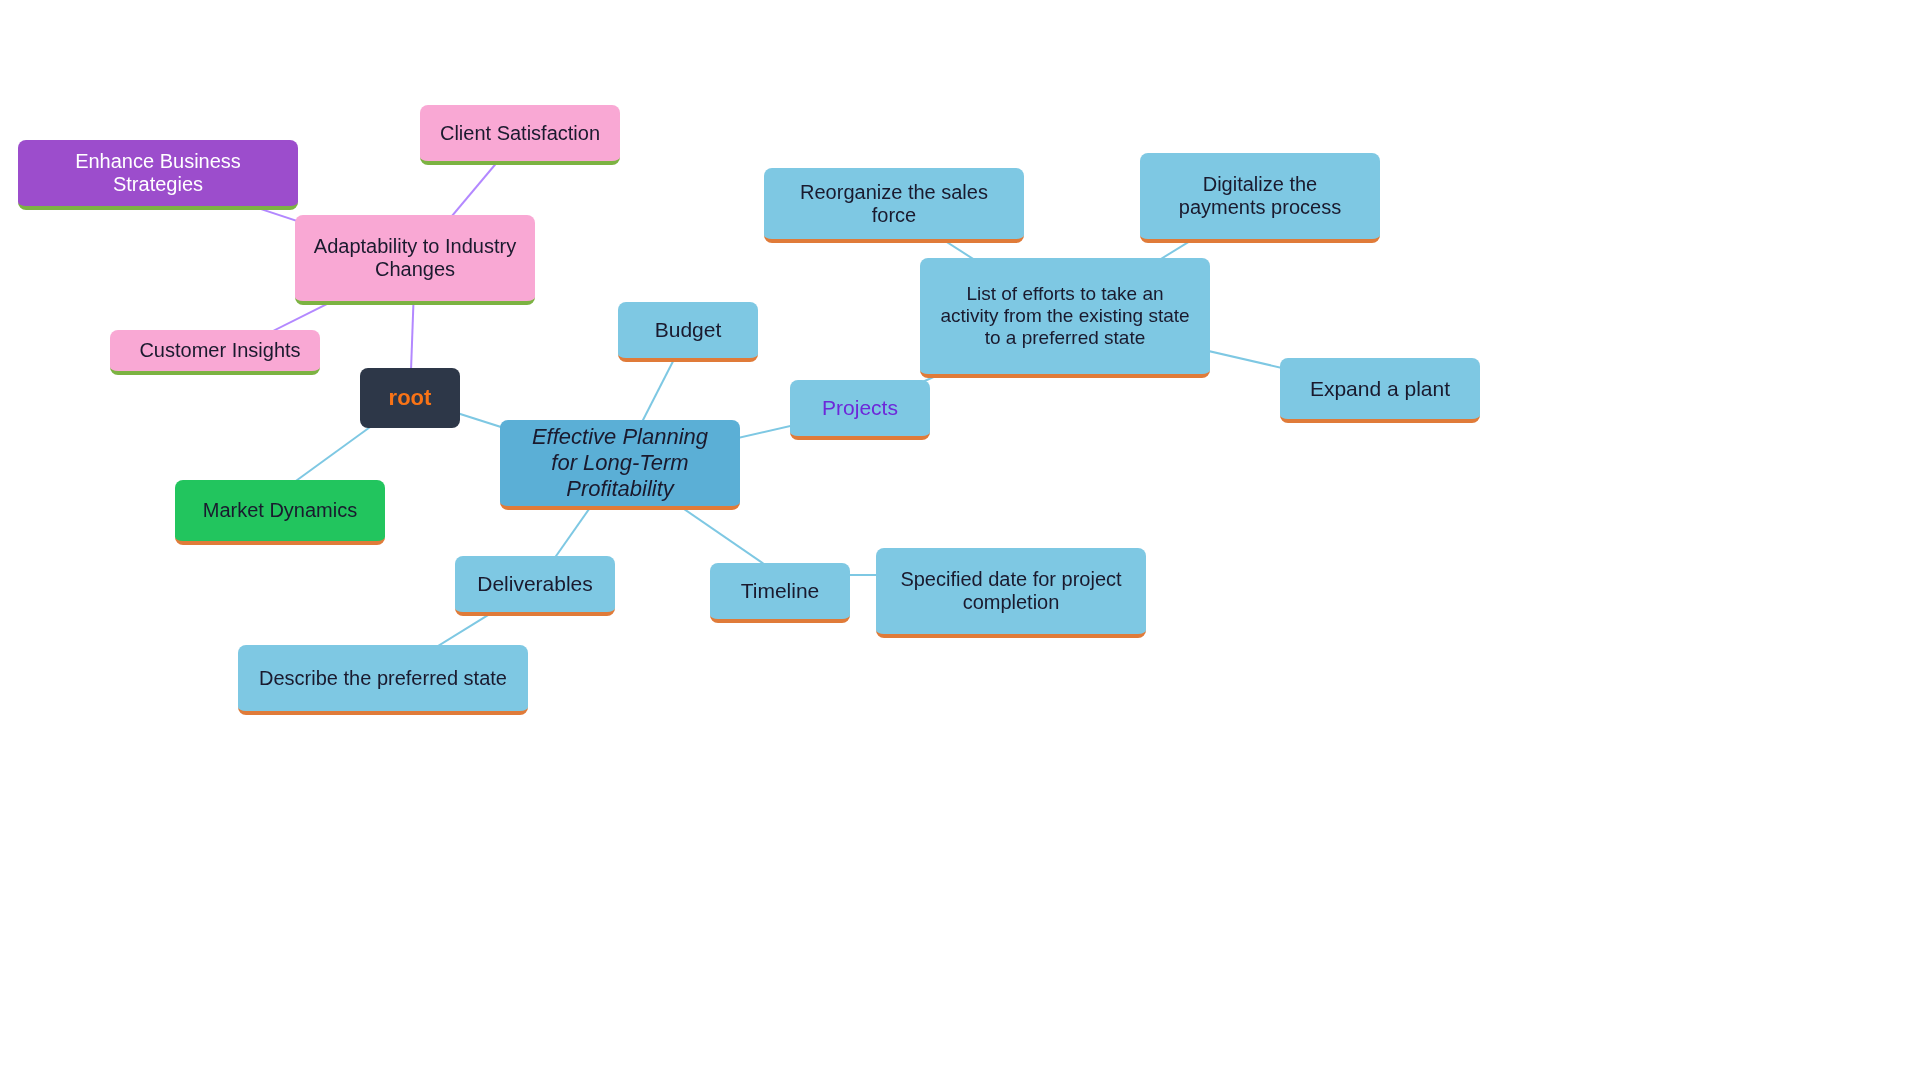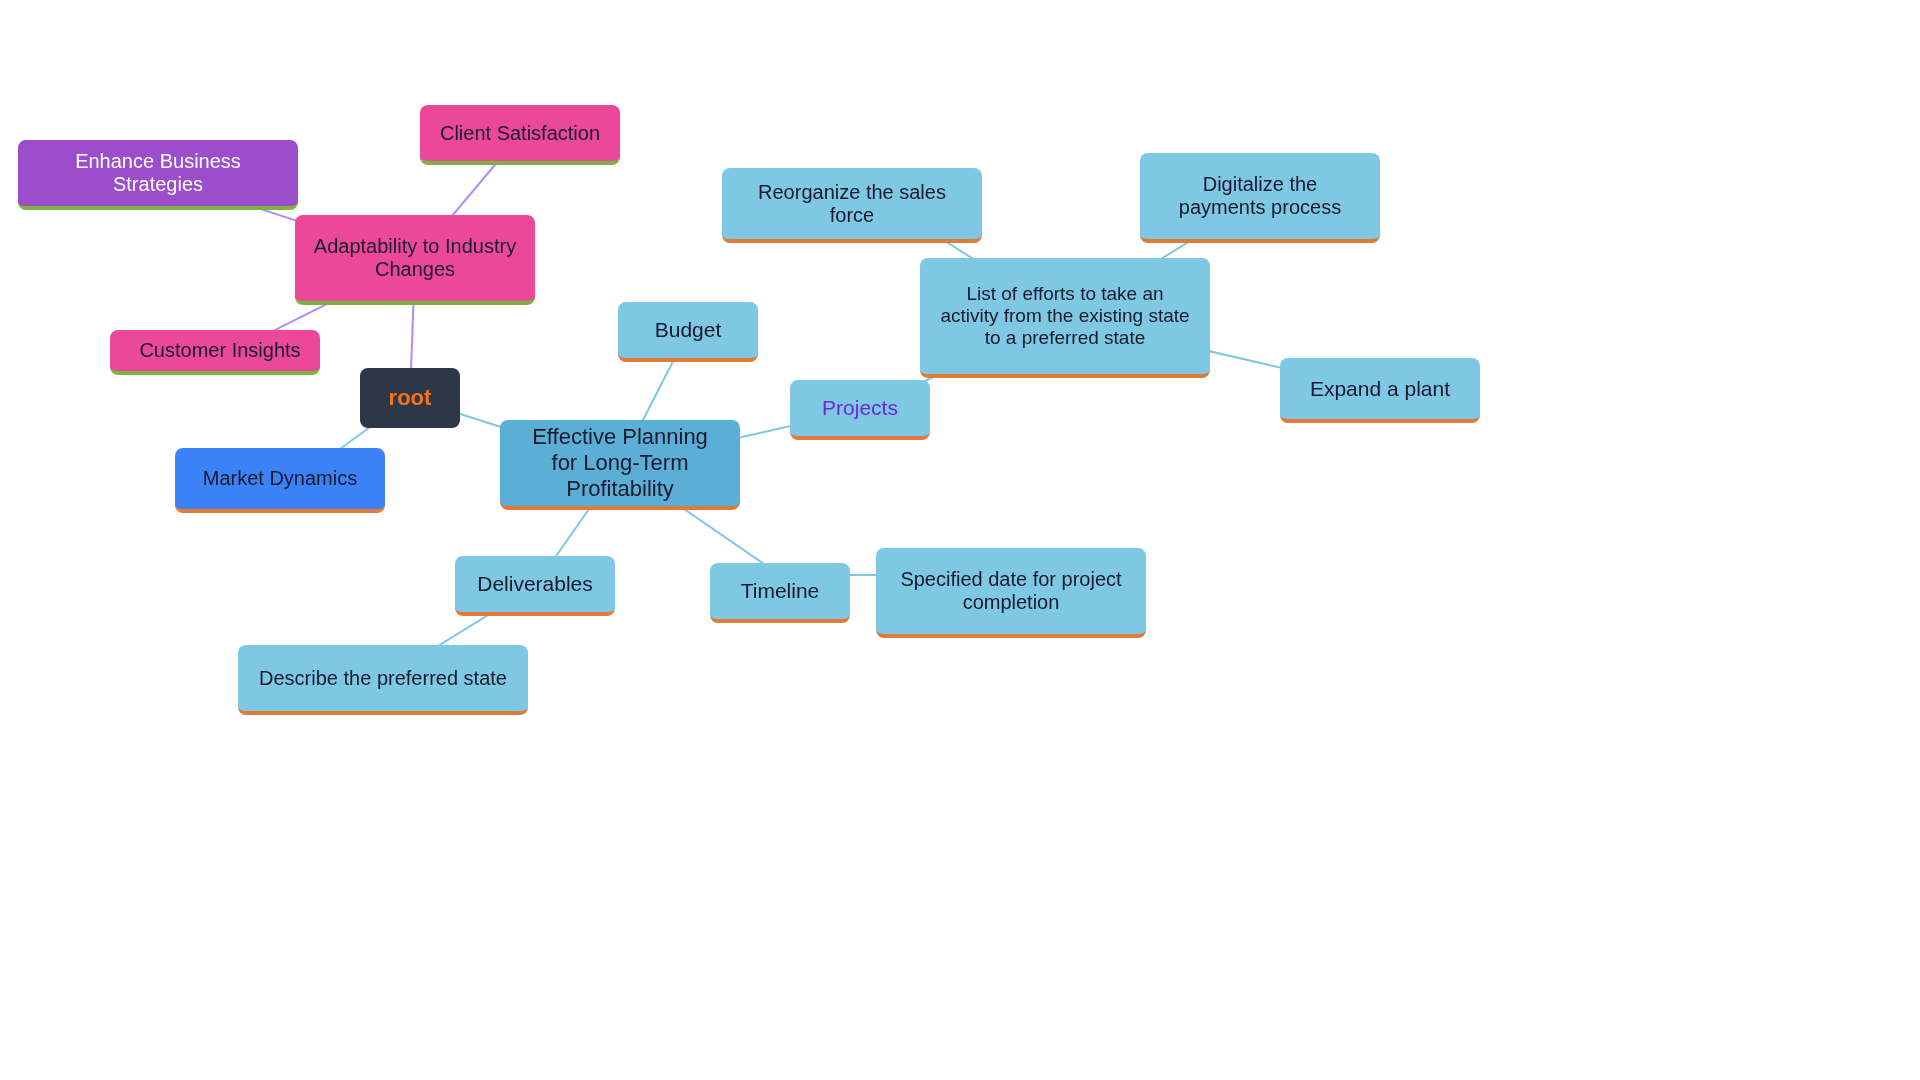--- a/index.html
+++ b/index.html
@@ -38,34 +38,35 @@
       border-radius: 8px;
       width: 100px;
       height: 60px;
     }
     .node-blue {
       background: #7ec8e3;
       color: #1a1a2e;
       border-bottom: 4px solid #e07b39;
     }
     .node-purple {
-      background: #ec4899;
+      background: #f9a8d4;
       color: #1a1a2e;
       border-bottom: 4px solid #7cb342;
     }
     .node-purple-dark {
       background: #9c4dcc;
       color: #ffffff;
       border-bottom: 4px solid #7cb342;
     }
     .node-center {
       background: #5bafd6;
       color: #1a1a2e;
       border-bottom: 4px solid #e07b39;
       font-size: 22px;
+      font-style: italic;
     }
   </style>
 </head>
 <body>
 
 <svg class="connections" id="svg-connections">
     <line x1="410" y1="398" x2="415" y2="260" stroke="#b388ff" stroke-width="2"></line>
     <line x1="415" y1="260" x2="158" y2="175" stroke="#b388ff" stroke-width="2"></line>
     <line x1="415" y1="260" x2="520" y2="135" stroke="#b388ff" stroke-width="2"></line>
     <line x1="415" y1="260" x2="215" y2="360" stroke="#b388ff" stroke-width="2"></line>
@@ -100,21 +101,21 @@
 </div>
 
 <div class="node node-purple" style="left: 420px; top: 105px; width: 200px; height: 60px; font-size: 20px;">
   <span>Client Satisfaction</span>
 </div>
 
 <div class="node node-purple" style="left: 110px; top: 330px; width: 210px; height: 45px; font-size: 20px; padding-left: 28px;">
   <span>Customer Insights</span>
 </div>
 
-<div class="node node-blue" style="left: 175px; top: 448px; width: 210px; height: 65px; font-size: 20px; background:#3b82f6; color:#1a1a2e;">
+<div class="node node-blue" style="left: 175px; top: 480px; width: 210px; height: 65px; font-size: 20px; background:#22c55e; color:#1a1a2e;">
   <span>Market Dynamics</span>
 </div>
 
 <div class="node node-blue" style="left: 618px; top: 302px; width: 140px; height: 60px; font-size: 21px; background:#7ec8e3; color:#1a1a2e;">
   <span>Budget</span>
 </div>
 
 <div class="node node-blue" style="left: 790px; top: 380px; width: 140px; height: 60px; font-size: 21px; background:#7ec8e3; color:#6d28d9;">
   <span>Projects</span>
 </div>
@@ -132,21 +133,21 @@
 </div>
 
 <div class="node node-blue" style="left: 876px; top: 548px; width: 270px; height: 90px; font-size: 20px; background:#7ec8e3; color:#1a1a2e;">
   <span>Specified date for project completion</span>
 </div>
 
 <div class="node node-blue" style="left: 920px; top: 258px; width: 290px; height: 120px; font-size: 19px; background:#7ec8e3; color:#1a1a2e;text-align:center;">
   <span>List of efforts to take an activity from the existing state to a preferred state</span>
 </div>
 
-<div class="node node-blue" style="left: 722px; top: 168px; width: 260px; height: 75px; font-size: 20px; background:#7ec8e3; color:#1a1a2e;">
+<div class="node node-blue" style="left: 764px; top: 168px; width: 260px; height: 75px; font-size: 20px; background:#7ec8e3; color:#1a1a2e;">
   <span>Reorganize the sales force</span>
 </div>
 
 <div class="node node-blue" style="left: 1140px; top: 153px; width: 240px; height: 90px; font-size: 20px; background:#7ec8e3; color:#1a1a2e;">
   <span>Digitalize the payments process</span>
 </div>
 
 <div class="node node-blue" style="left: 1280px; top: 358px; width: 200px; height: 65px; font-size: 21px; background:#7ec8e3; color:#1a1a2e;">
   <span>Expand a plant</span>
 </div>

